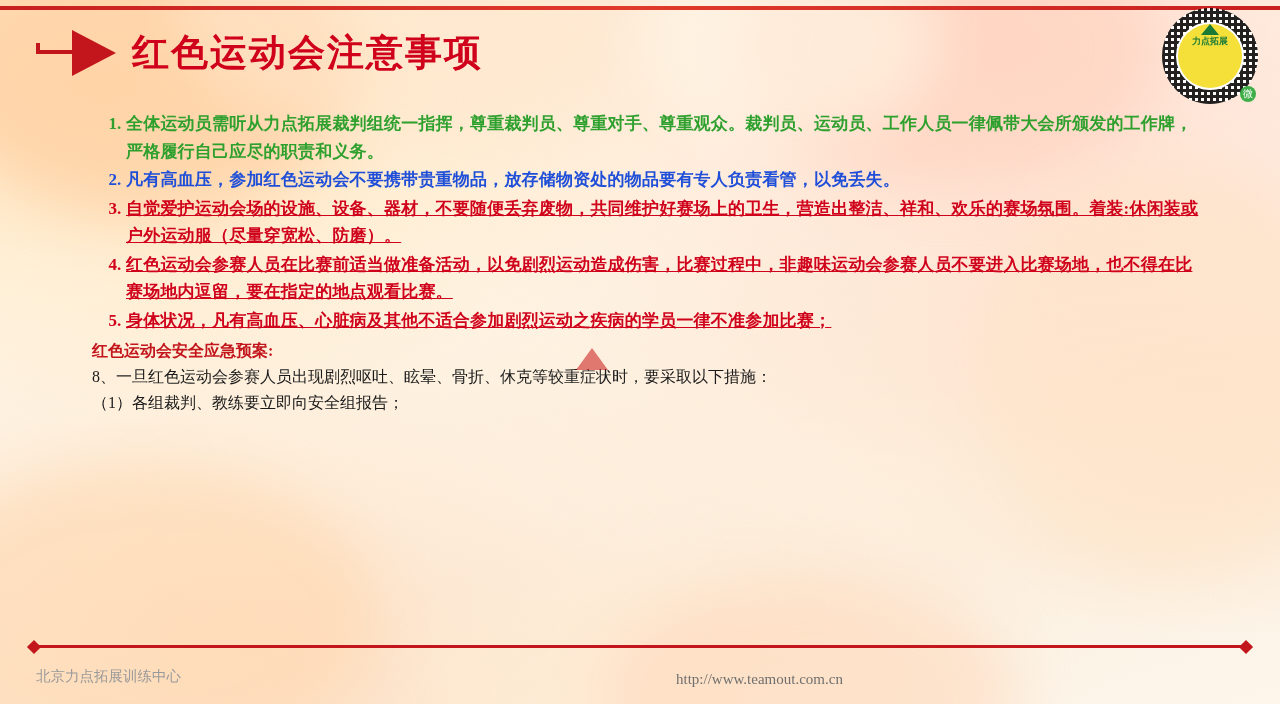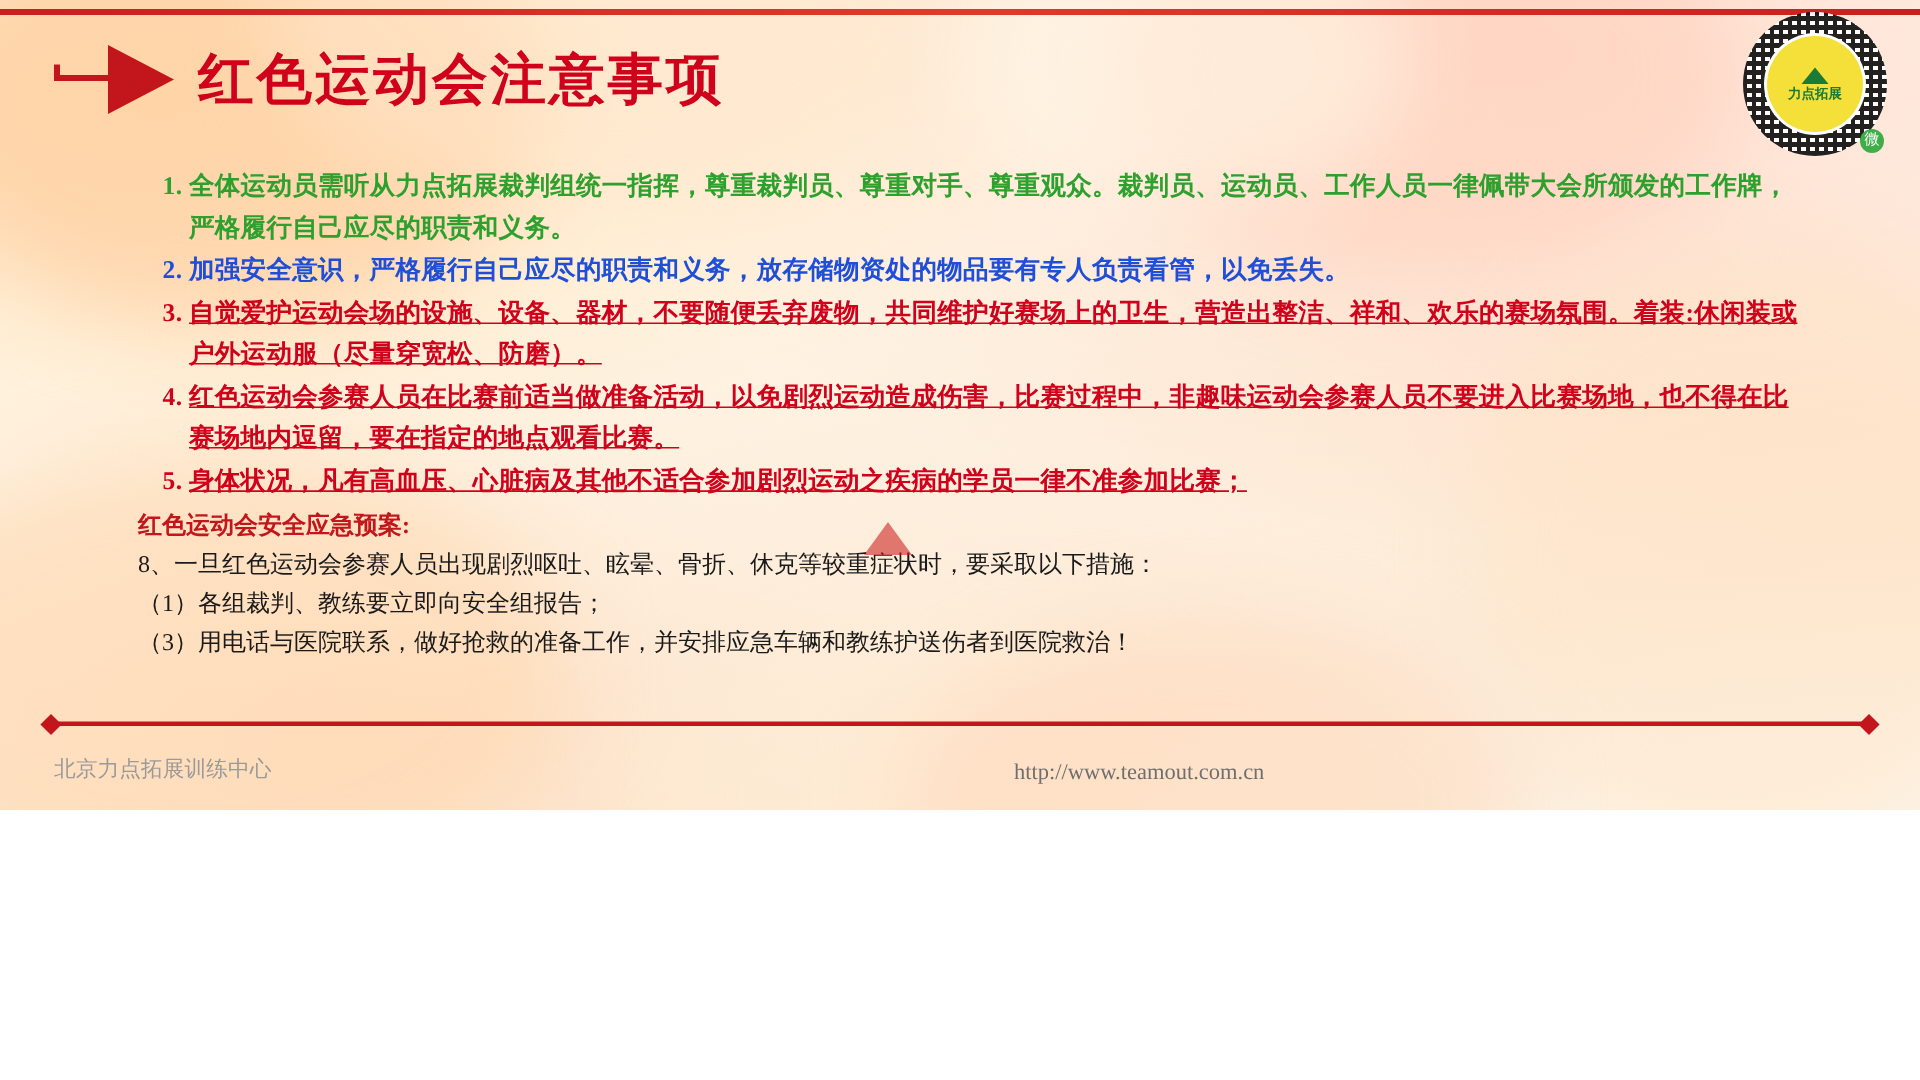--- a/index.html
+++ b/index.html
@@ -9,21 +9,21 @@
   body {
     width: 1280px;
     height: 720px;
     overflow: hidden;
     font-family: "Liberation Serif", "DejaVu Serif", serif;
   }
 
   .slide {
     position: relative;
     width: 1280px;
-    height: 540px;
+    height: 704px;
     background:
       radial-gradient(ellipse at 8% 12%, rgba(255,226,180,0.85) 0%, rgba(255,240,215,0.25) 38%, rgba(255,255,255,0) 62%),
       radial-gradient(ellipse at 78% 6%, rgba(255,214,196,0.75) 0%, rgba(255,240,228,0.2) 45%, rgba(255,255,255,0) 70%),
       radial-gradient(ellipse at 95% 55%, rgba(255,222,190,0.6) 0%, rgba(255,248,235,0.15) 45%, rgba(255,255,255,0) 75%),
       radial-gradient(ellipse at 20% 92%, rgba(255,215,180,0.55) 0%, rgba(255,245,225,0.2) 45%, rgba(255,255,255,0) 75%),
       linear-gradient(165deg, #fdf6ee 0%, #fffaf2 30%, #fdf3e8 55%, #fbeede 78%, #fdf6ec 100%);
     box-sizing: border-box;
     overflow: hidden;
   }
 
@@ -117,21 +117,20 @@
   }
   .qr-badge .qr-center {
     position: absolute;
     left: 16px; top: 16px;
     width: 64px; height: 64px;
     border-radius: 50%;
     background: #f5e03a;
     display: flex;
     flex-direction: column;
     align-items: center;
-    justify-content: center;
     box-shadow: 0 0 0 2px #fff;
   }
   .qr-badge .qr-center .tri {
     width: 0; height: 0;
     border-left: 9px solid transparent;
     border-right: 9px solid transparent;
     border-bottom: 11px solid #1b7a35;
     margin-bottom: 2px;
   }
   .qr-badge .qr-center .qr-text {
@@ -276,38 +275,37 @@
     </div>
     <div class="qr-wechat">微</div>
   </div>
 
   <div class="content">
     <ol class="rules">
       <li class="c-green">
         <span>全体运动员需听从力点拓展裁判组统一指挥，尊重裁判员、尊重对手、尊重观众。裁判员、运动员、工作人员一律佩带大会所颁发的工作牌，严格履行自己应尽的职责和义务。</span>
       </li>
       <li class="c-blue">
-        <span>加强安全意识，严格履行自己应尽的职责和义务，放存储物资处的物品要有专人负责看管，以免丢失。</span>
+        <span>凡有高血压，参加红色运动会不要携带贵重物品，放存储物资处的物品要有专人负责看管，以免丢失。</span>
       </li>
       <li class="c-red">
         <span>自觉爱护运动会场的设施、设备、器材，不要随便丢弃废物，共同维护好赛场上的卫生，营造出整洁、祥和、欢乐的赛场氛围。着装:休闲装或户外运动服（尽量穿宽松、防磨）。</span>
       </li>
       <li class="c-red">
         <span>红色运动会参赛人员在比赛前适当做准备活动，以免剧烈运动造成伤害，比赛过程中，非趣味运动会参赛人员不要进入比赛场地，也不得在比赛场地内逗留，要在指定的地点观看比赛。</span>
       </li>
       <li class="c-red-underline">
         <span>身体状况，凡有高血压、心脏病及其他不适合参加剧烈运动之疾病的学员一律不准参加比赛；</span>
       </li>
     </ol>
 
     <div class="plan">
       <p class="plan-head">红色运动会安全应急预案:</p>
       <p>8、一旦红色运动会参赛人员出现剧烈呕吐、眩晕、骨折、休克等较重症状时，要采取以下措施：</p>
       <p class="indent">（1）各组裁判、教练要立即向安全组报告；</p>
-      <p class="indent">（3）用电话与医院联系，做好抢救的准备工作，并安排应急车辆和教练护送伤者到医院救治！</p>
     </div>
   </div>
 
   <div class="watermark-tri"></div>
 
   <div class="bottom-rule"></div>
   <div class="footer-left">北京力点拓展训练中心</div>
   <div class="footer-right">http://www.teamout.com.cn</div>
 
 </div>

